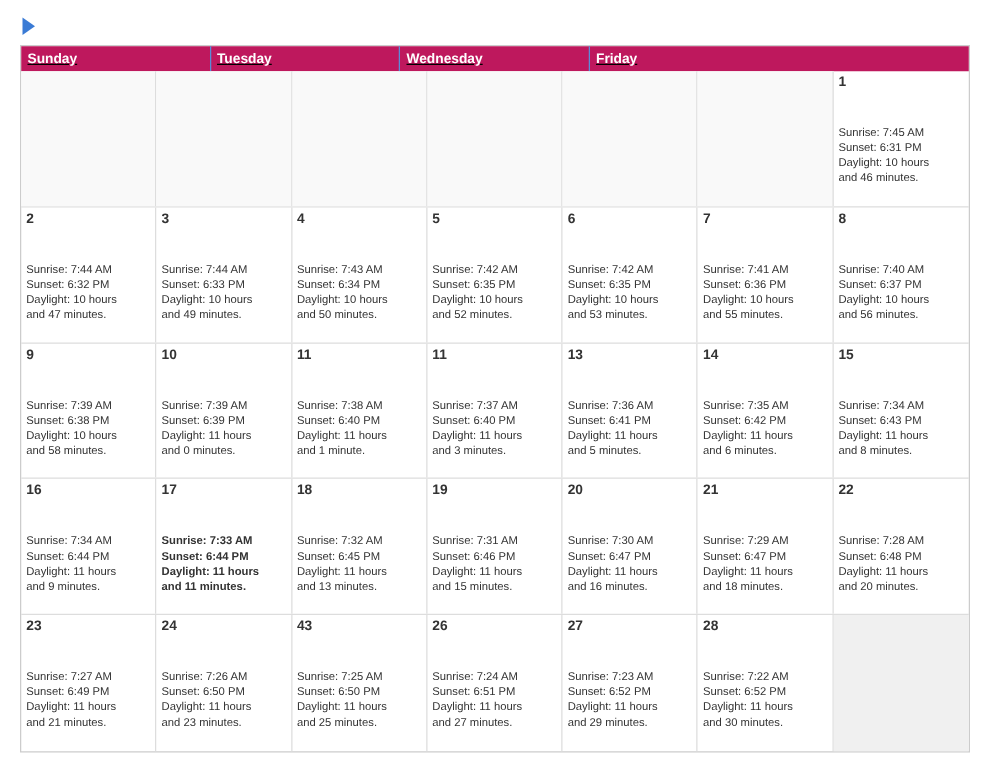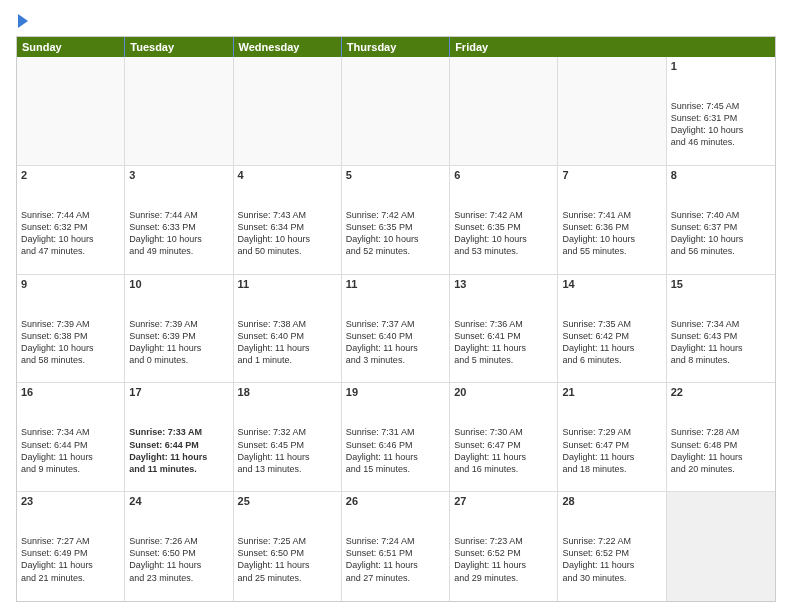--- a/index.html
+++ b/index.html
@@ -37,22 +37,23 @@
       color: #555;
     }
     .calendar {
       flex: 1;
       display: flex;
       flex-direction: column;
       border: 1px solid #ccc;
     }
     .cal-header {
       display: grid;
-      grid-template-columns: repeat(7, 1fr);
-      background: #4d7c0f;
+      grid-template-columns: repeat(5, 1fr);
+      background: #be185d;
+      text-decoration: underline;
     }
     .cal-header-cell {
       color: #fff;
       font-size: 11px;
       font-weight: bold;
       padding: 4px 5px;
       text-align: left;
       border-right: 1px solid #5a8cd7;
     }
     .cal-header-cell:last-child { border-right: none; }
@@ -127,21 +128,20 @@
       <div class="month-year"></div>
       <div class="location"></div>
     </div>
   </div>
 
   <div class="calendar">
     <div class="cal-header">
     <div class="cal-header-cell">Sunday</div>
         <div class="cal-header-cell">Tuesday</div>
         <div class="cal-header-cell">Wednesday</div>
-        <div class="cal-header-cell">Thursday</div>
         <div class="cal-header-cell">Friday</div>
       </div>
     <div class="cal-body">
     <div class="cal-row">
           <div class="cal-cell empty"></div>
           <div class="cal-cell empty"></div>
           <div class="cal-cell empty"></div>
           <div class="cal-cell empty"></div>
           <div class="cal-cell empty"></div>
           <div class="cal-cell empty"></div>
@@ -315,21 +315,21 @@
 and 21 minutes.</div>
           </div>
           <div class="cal-cell">
             <span class="day-num">24</span>
             <div class="cell-text" style="white-space: pre-line;">Sunrise: 7:26 AM
 Sunset: 6:50 PM
 Daylight: 11 hours
 and 23 minutes.</div>
           </div>
           <div class="cal-cell">
-            <span class="day-num">25</span>
+            <span class="day-num">43</span>
             <div class="cell-text" style="white-space: pre-line;">Sunrise: 7:25 AM
 Sunset: 6:50 PM
 Daylight: 11 hours
 and 25 minutes.</div>
           </div>
           <div class="cal-cell">
             <span class="day-num">26</span>
             <div class="cell-text" style="white-space: pre-line;">Sunrise: 7:24 AM
 Sunset: 6:51 PM
 Daylight: 11 hours

